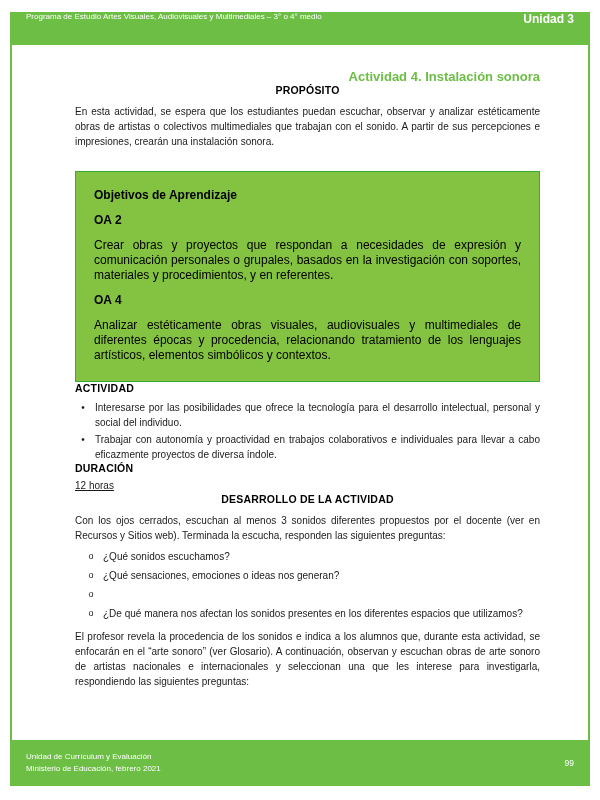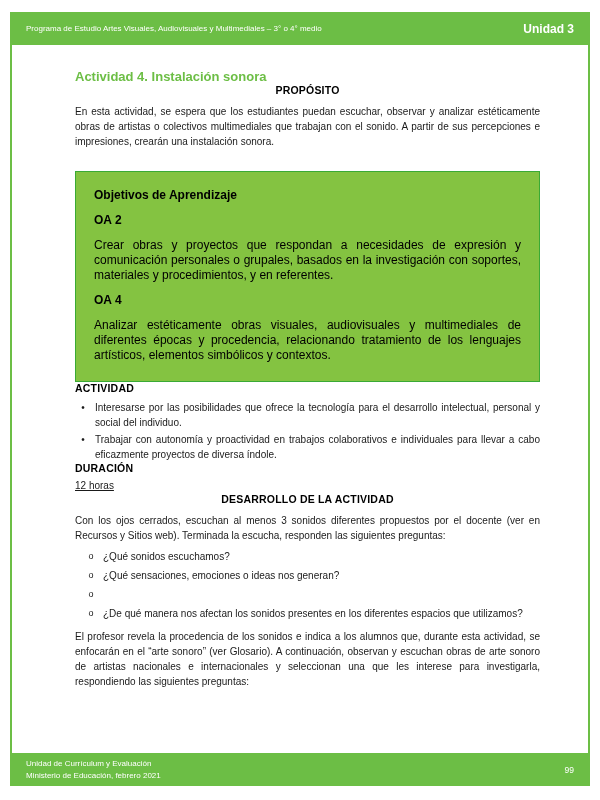--- a/index.html
+++ b/index.html
@@ -15,41 +15,41 @@
     color:var(--ink);
   }
   .frame{
     position:absolute;left:10px;right:10px;top:12px;bottom:14px;
     border:2px solid var(--green);
     pointer-events:none;
   }
   .topbar{
     position:absolute;left:10px;right:10px;top:12px;height:33px;
     background:var(--green);
-    display:flex;align-items:center;justify-content:space-between;
+    display:flex;align-items:flex-start;justify-content:space-between;
     padding:0 16px;box-sizing:border-box;
     color:#ffffff;
   }
   .topbar-left{font-size:8px;}
   .topbar-right{font-size:12px;font-weight:bold;padding-left:11px;}
   .botbar{
-    position:absolute;left:10px;right:10px;bottom:14px;height:33px;
+    position:absolute;left:10px;right:10px;bottom:14px;height:46px;
     background:var(--green);
     display:flex;align-items:center;justify-content:space-between;
     padding:0 16px;box-sizing:border-box;
     color:#ffffff;
   }
   .botbar-left{display:flex;flex-direction:column;line-height:12px;font-size:8px;}
   .botbar-right{font-size:8.5px;}
   .content{
     position:absolute;left:75px;width:465px;top:45px;
   }
   .doc-title{
     margin:24px 0 0 0;
-    text-align:left;
+    text-align:right;
     color:var(--green);
     font-size:13px;font-weight:bold;
   }
   h2.sec{
     margin:0;font-size:10.5px;font-weight:bold;color:#000;
     letter-spacing:.2px;
   }
   .mt-lg{margin-top:30px;text-align:center;}
   .mt-md{margin-top:20px;}
   .mt-sm{margin-top:8px;}

